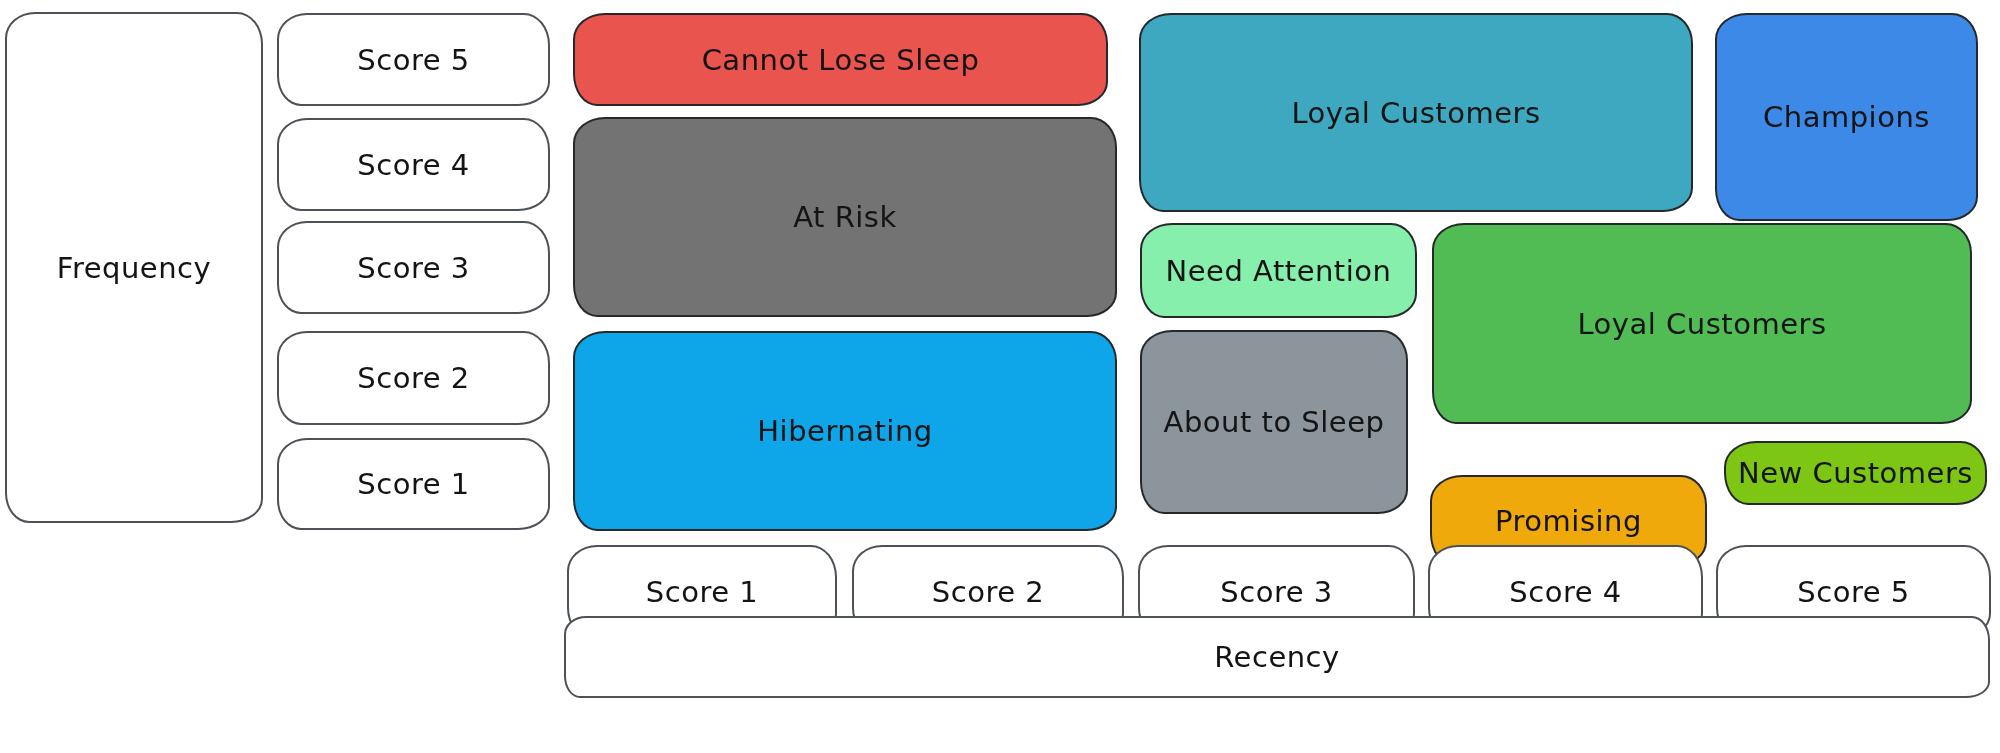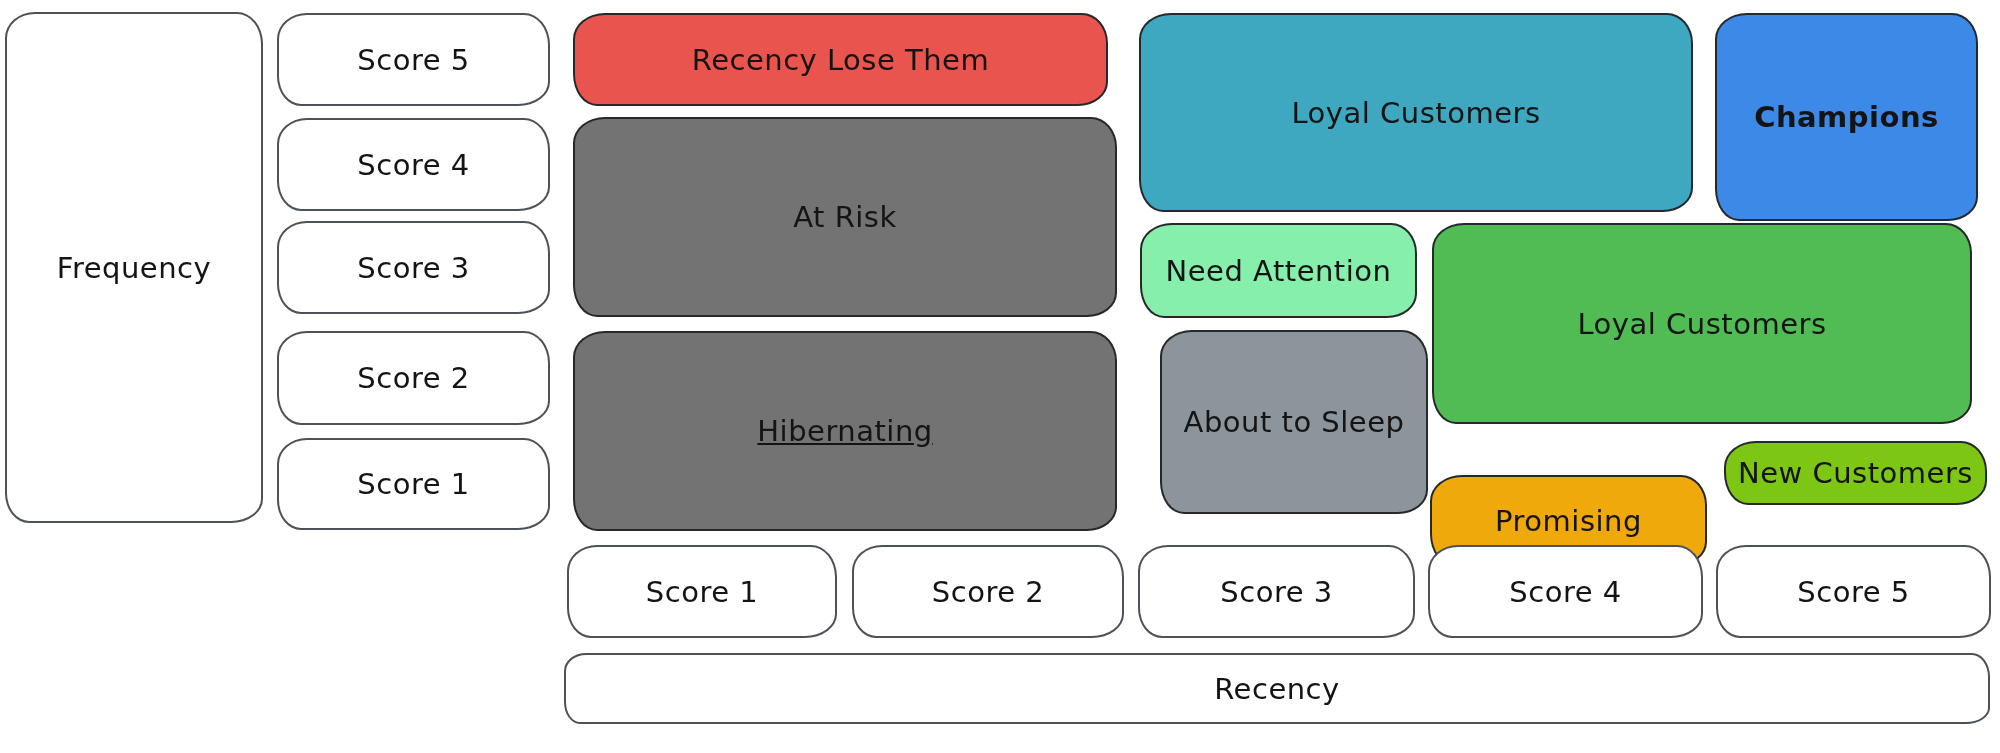--- a/index.html
+++ b/index.html
@@ -48,48 +48,48 @@
     <span class="lbl">Score 3</span>
   </div>
   <div class="box white" style="left:277px;top:331px;width:273px;height:94px;">
     <span class="lbl">Score 2</span>
   </div>
   <div class="box white" style="left:277px;top:438px;width:273px;height:92px;">
     <span class="lbl">Score 1</span>
   </div>
 
   <div class="box seg" style="left: 573px; top: 13px; width: 535px; height: 93px; background: rgb(233, 84, 78);">
-    <span class="lbl">Recency Lose Them</span>
+    <span class="lbl">Cannot Lose Sleep</span>
   </div>
 
   <div class="box seg" style="left: 573px; top: 117px; width: 544px; height: 200px; background: #737373;">
     <span class="lbl">At Risk</span>
   </div>
 
-  <div class="box seg" style="left: 573px; top: 331px; width: 544px; height: 200px; background: #737373; text-decoration: underline;">
+  <div class="box seg" style="left: 573px; top: 331px; width: 544px; height: 200px; background: #0ea5e9;">
     <span class="lbl">Hibernating</span>
   </div>
 
   <div class="box seg" style="left: 1139px; top: 13px; width: 554px; height: 199px; background: rgb(61, 168, 191);">
     <span class="lbl">Loyal Customers</span>
   </div>
 
-  <div class="box seg" style="left: 1715px; top: 13px; width: 263px; height: 208px; background: rgb(61, 137, 232); font-weight: bold;">
+  <div class="box seg" style="left: 1715px; top: 13px; width: 263px; height: 208px; background: rgb(61, 137, 232);">
     <span class="lbl">Champions</span>
   </div>
 
   <div class="box seg" style="left: 1140px; top: 223px; width: 277px; height: 95px; background: #86efac;">
     <span class="lbl">Need Attention</span>
   </div>
 
   <div class="box seg" style="left: 1432px; top: 223px; width: 540px; height: 201px; background: rgb(81, 188, 83);">
     <span class="lbl">Loyal Customers</span>
   </div>
 
-  <div class="box seg" style="left: 1140px; top: 330px; width: 268px; height: 184px; background: rgb(140, 148, 156); margin-left: 20px;">
+  <div class="box seg" style="left: 1140px; top: 330px; width: 268px; height: 184px; background: rgb(140, 148, 156);">
     <span class="lbl">About to Sleep</span>
   </div>
 
   <div class="box seg" style="left: 1430px; top: 439px; width: 277px; height: 91px; background: rgb(240, 169, 11); margin-top: 36px;">
     <span class="lbl">Promising</span>
   </div>
 
   <div class="box seg" style="left: 1724px; top: 441px; width: 263px; height: 64px; background: rgb(126, 198, 20);">
     <span class="lbl">New Customers</span>
   </div>
@@ -103,17 +103,17 @@
   <div class="box white" style="left:1138px;top:545px;width:277px;height:93px;">
     <span class="lbl">Score 3</span>
   </div>
   <div class="box white" style="left:1428px;top:545px;width:275px;height:93px;">
     <span class="lbl">Score 4</span>
   </div>
   <div class="box white" style="left:1716px;top:545px;width:275px;height:93px;">
     <span class="lbl">Score 5</span>
   </div>
 
-  <div class="box white" style="left:564px;top:653px;width:1426px;height:71px;border-radius:22px 18px 24px 16px / 18px 24px 16px 22px;">
+  <div class="box white" style="left:564px;top:616px;width:1426px;height:82px;border-radius:22px 18px 24px 16px / 18px 24px 16px 22px;">
     <span class="lbl">Recency</span>
   </div>
 
 </div>
 
 </body></html>

